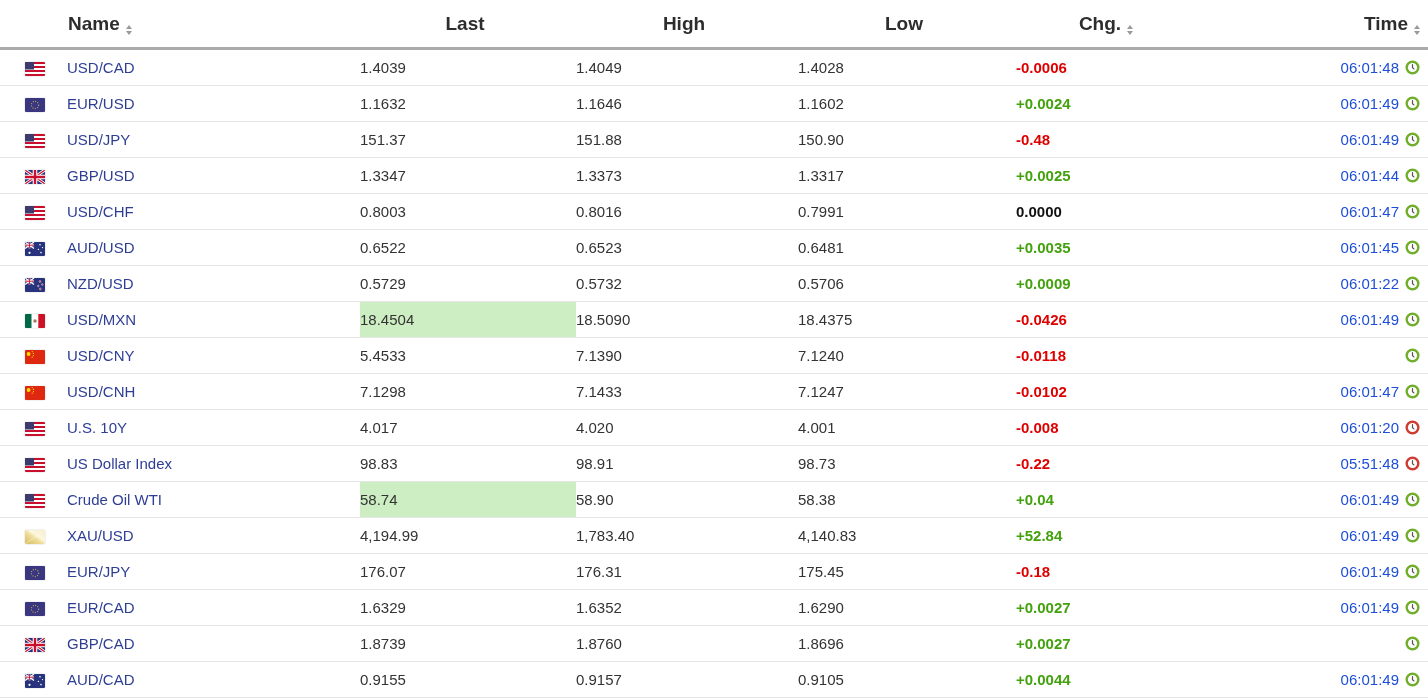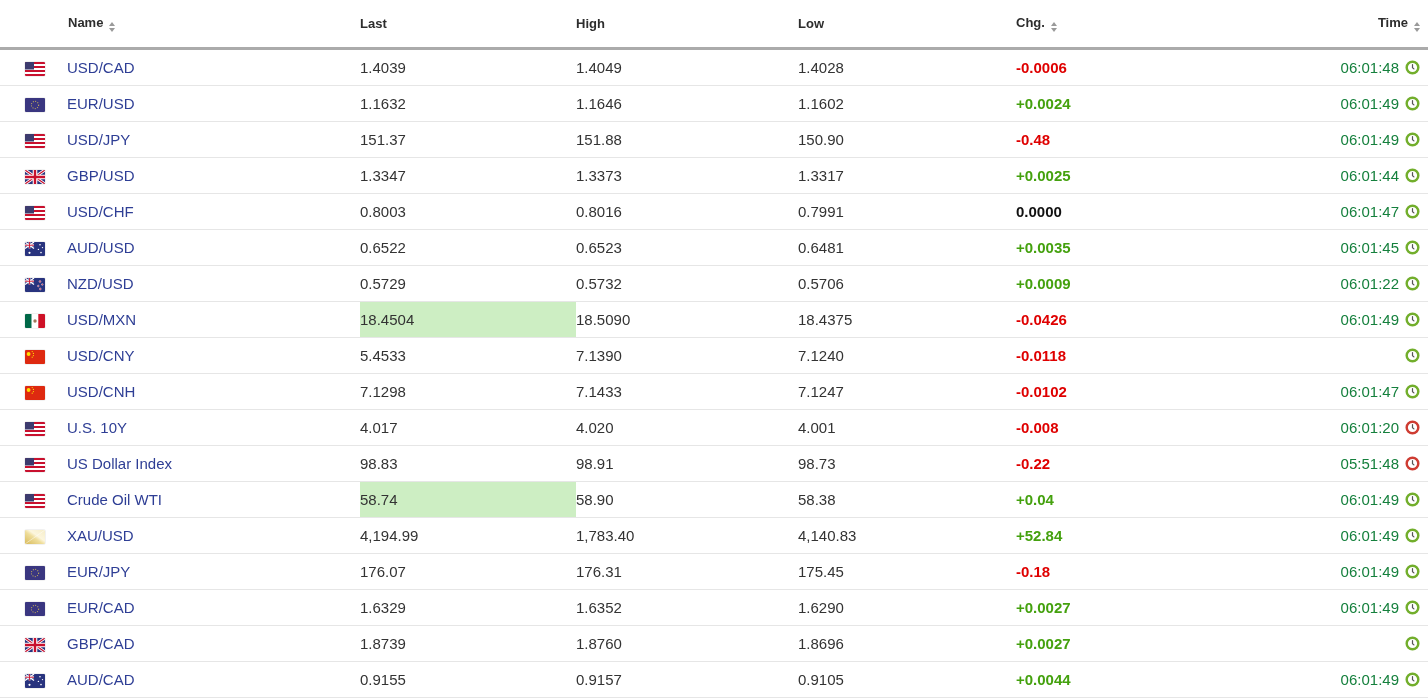--- a/index.html
+++ b/index.html
@@ -2,33 +2,33 @@
 <html style="--positive: #44a10e; --negative: #df0000; --neutral: #111111; --instrument-link: #2e3e95; --highlight: #cdeec3; --clock-green: #72ae2c; --clock-red: #ce3c32; --header-border: #ababab; --row-border: #e6e6e6;"><head>
 <meta charset="utf-8">
 <style>
   html,body{margin:0;padding:0;background:#fff;width:1428px;height:700px;overflow:hidden;
     font-family:"Liberation Sans","DejaVu Sans",sans-serif;}
   table{width:1428px;border-collapse:collapse;table-layout:fixed;}
   col.c-name{width:360px}col.c-last{width:216px}col.c-high{width:222px}
   col.c-low{width:218px}col.c-chg{width:186px}col.c-time{width:226px}
 
   thead th{height:47px;border-bottom:3px solid var(--header-border,#ababab);
-    font-size:13px;font-weight:bold;color:#2d2d2d;vertical-align:middle;padding:0;}
+    font-size:19px;font-weight:bold;color:#2d2d2d;vertical-align:middle;padding:0;}
   th.h-name{text-align:left;padding-left:68px;}
-  th.h-last,th.h-high,th.h-low,th.h-chg{text-align:left;padding-right:6px;margin-top:30px;}
+  th.h-last,th.h-high,th.h-low,th.h-chg{text-align:center;padding-right:6px;margin-top:30px;}
   th.h-time{text-align:right;padding-right:8px;margin-top:35px;}
 
   tbody td{height:35px;border-bottom:1px solid var(--row-border,#e6e6e6);
     font-size:15px;color:#333;vertical-align:middle;padding:0;}
   td.name-cell{padding-left:25px;white-space:nowrap;}
   td.num{padding-right:6px;}
   td.chg-cell{padding-right:6px;font-weight:bold;}
   td.time-cell{padding-right:8px;}
   .time-wrap{display:flex;align-items:center;justify-content:flex-end;gap:6px;}
-  .time-text{min-width:0;color:#15803d;}
+  .time-text{min-width:0;color:#1d4ed8;}
 
   .flag{display:inline-block;width:20px;height:14px;border-radius:1px;overflow:hidden;
     box-shadow:0 0 1px rgba(0,0,0,.55);vertical-align:middle;margin-right:22px;line-height:0;}
   .flag svg{display:block;width:20px;height:14px;}
   .inst{color:var(--instrument-link,#2e3e95);font-weight:normal;text-decoration:none;cursor:pointer;}
 
   .hl{background:var(--highlight,#cdeec3);}
   .up{color:var(--positive,#44a10e);}
   .down{color:var(--negative,#df0000);}
   .flat{color:var(--neutral,#111);}

